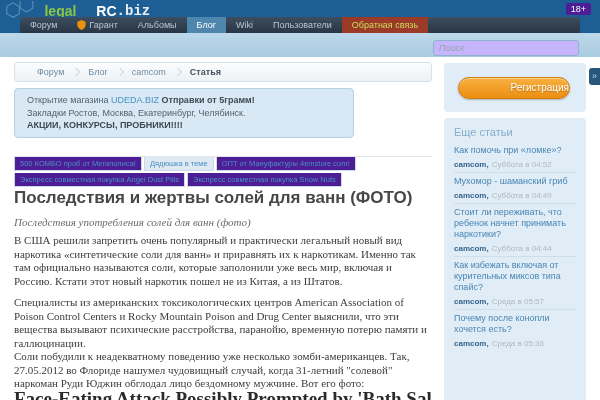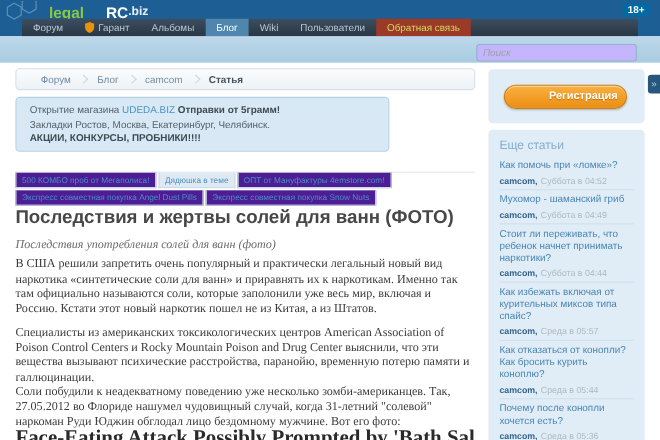--- a/index.html
+++ b/index.html
@@ -7,23 +7,23 @@
               font-family:"Liberation Sans", sans-serif; }
   #screen { position:relative; width:600px; height:400px; overflow:hidden; background:#fff; }
 
   
   .top-band { position:absolute; left:0; top:0; width:600px; height:33px; background:#1d5f95; }
   .logo { position:absolute; left:4px; top:1px; height:18px; cursor:pointer; white-space:nowrap; }
   .logo-hex { vertical-align:middle; }
   .logo-text { font-size:14px; font-weight:bold; vertical-align:middle; letter-spacing:0; }
   .logo-legal { color:#8dc63f; }
   .logo-rc { color:#ffffff;padding-left:20px; }
-  .logo-biz { color:#e8eef4; font-size:11px; font-weight:bold; }
-  .age-badge { position:absolute; right:9px; top:3px; background:#0369a1; color:#fff;
-               font-size:9px; font-weight:bold; padding:1px 5px; border-radius:2px; }
+  .logo-biz { color:#e8eef4; font-size:14px; font-weight:bold;font-family:Liberation Mono, monospace; }
+  .age-badge { position:absolute; right:9px; top:3px; background:#4c1d95; color:#fff;
+               font-size:9px; font-weight:normal; padding:1px 5px; border-radius:2px; }
   .navbar { position:absolute; left:20px; top:17px; width:560px; height:16px;
             background:linear-gradient(#3c4e5f,#293644); border-radius:3px 3px 0 0;
             display:flex; align-items:stretch; font-size:9px; color:#b9c6d2; }
   .nav-item { display:flex; align-items:center; padding:0 10px; cursor:pointer; white-space:nowrap; }
   .nav-item.active { background:#4e86ad; color:#fff; }
   .nav-item.highlight { background:#9c3a28; color:#cddc5e; }
   .nav-shield { margin-right:3px; display:inline-block; }
 
   
   .search-band { position:absolute; left:0; top:33px; width:600px; height:24px;
@@ -70,22 +70,22 @@
   .p1 { top:234px; } .p2 { top:296px; } .p3 { top:350px; }
   .photo-heading { position:absolute; left:14px; top:388px; width:418px;
                    font-family:"Liberation Serif", serif; font-size:19px; font-weight:bold;
                    color:#2a2a2a; white-space:nowrap; overflow:hidden; }
 
   
   .side-panel-1 { position:absolute; left:444px; top:63px; width:142px; height:49px;
                   background:#e0ecf6; border-radius:4px; }
   .register-btn { position:absolute; left:14px; top:14px; width:112px; height:22px;
                   background:linear-gradient(#f9b040,#ec8e12); border:1px solid #cf7d0d;
-                  border-radius:11px; color:#fff; font-weight:bold; font-size:10px;
-                  text-align:left; line-height:20px; cursor:pointer;
+                  border-radius:11px; color:#fff; font-weight:normal; font-size:10px;
+                  text-align:right; line-height:20px; cursor:pointer;
                   text-shadow:0 1px 1px rgba(140,80,0,.55);
                   box-shadow:0 1px 2px rgba(0,0,0,.25), inset 0 1px 0 rgba(255,255,255,.45);padding-left:40px; }
   .side-panel-2 { position:absolute; left:444px; top:118px; width:142px; height:290px;
                   background:#e0ecf6; border-radius:4px 4px 0 0; padding:8px 10px 0 10px; }
   .more-title { font-size:11px; color:#85aecd; margin-bottom:4px; }
   .side-item { padding:3px 0; border-bottom:1px solid #cfe0ed; }
   .side-item:last-child { border-bottom:none; }
   .side-item-title { font-size:9px; line-height:11px; color:#4a86b4; cursor:pointer; display:block; }
   .side-item-meta { margin-top:4px; font-size:8px; line-height:9px; }
   .side-author { color:#35658c; font-weight:bold; cursor:pointer; }
@@ -178,24 +178,20 @@
     </div>
     <div class="side-item">
       <span class="side-item-title">Стоит ли переживать, что ребенок начнет принимать наркотики?</span>
       <div class="side-item-meta"><span class="side-author">camcom,</span><span class="side-time">Суббота в 04:44</span></div>
     </div>
     <div class="side-item">
       <span class="side-item-title">Как избежать включая от курительных миксов типа спайс?</span>
       <div class="side-item-meta"><span class="side-author">camcom,</span><span class="side-time">Среда в 05:57</span></div>
     </div>
     <div class="side-item">
-      <span class="side-item-title">Как отказаться от конопли? Как бросить курить коноплю?</span>
-      <div class="side-item-meta"><span class="side-author">camcom,</span><span class="side-time">Среда в 05:44</span></div>
-    </div>
-    <div class="side-item">
       <span class="side-item-title">Почему после конопли хочется есть?</span>
       <div class="side-item-meta"><span class="side-author">camcom,</span><span class="side-time">Среда в 05:36</span></div>
     </div>
 
   </div>
 
   <div class="edge-tab">»</div>
 
 </div>
 

